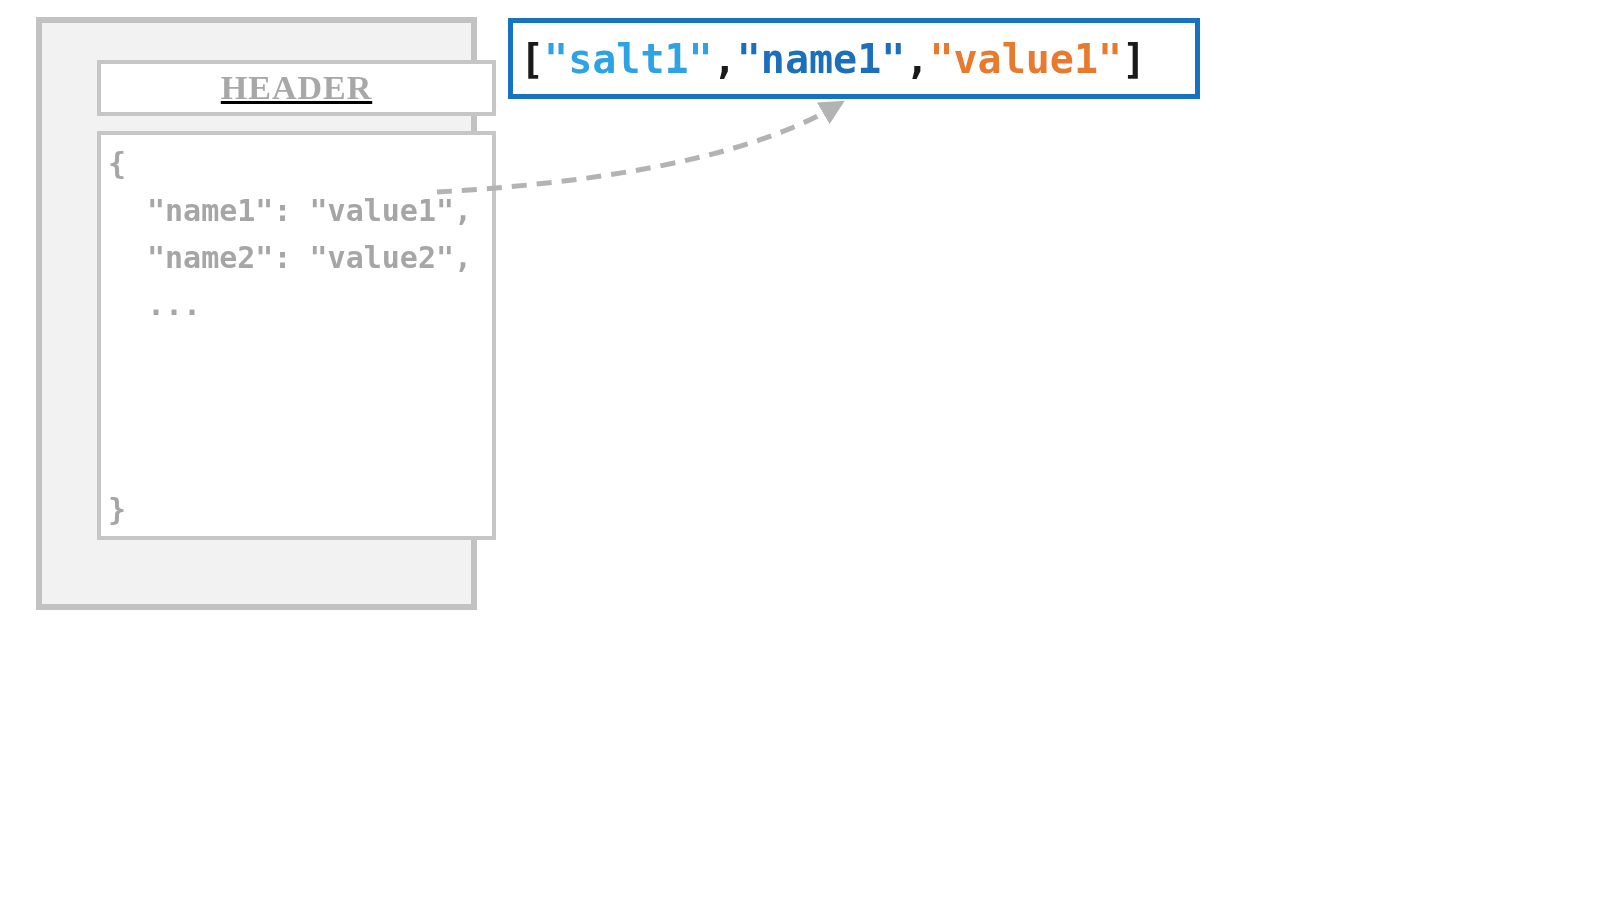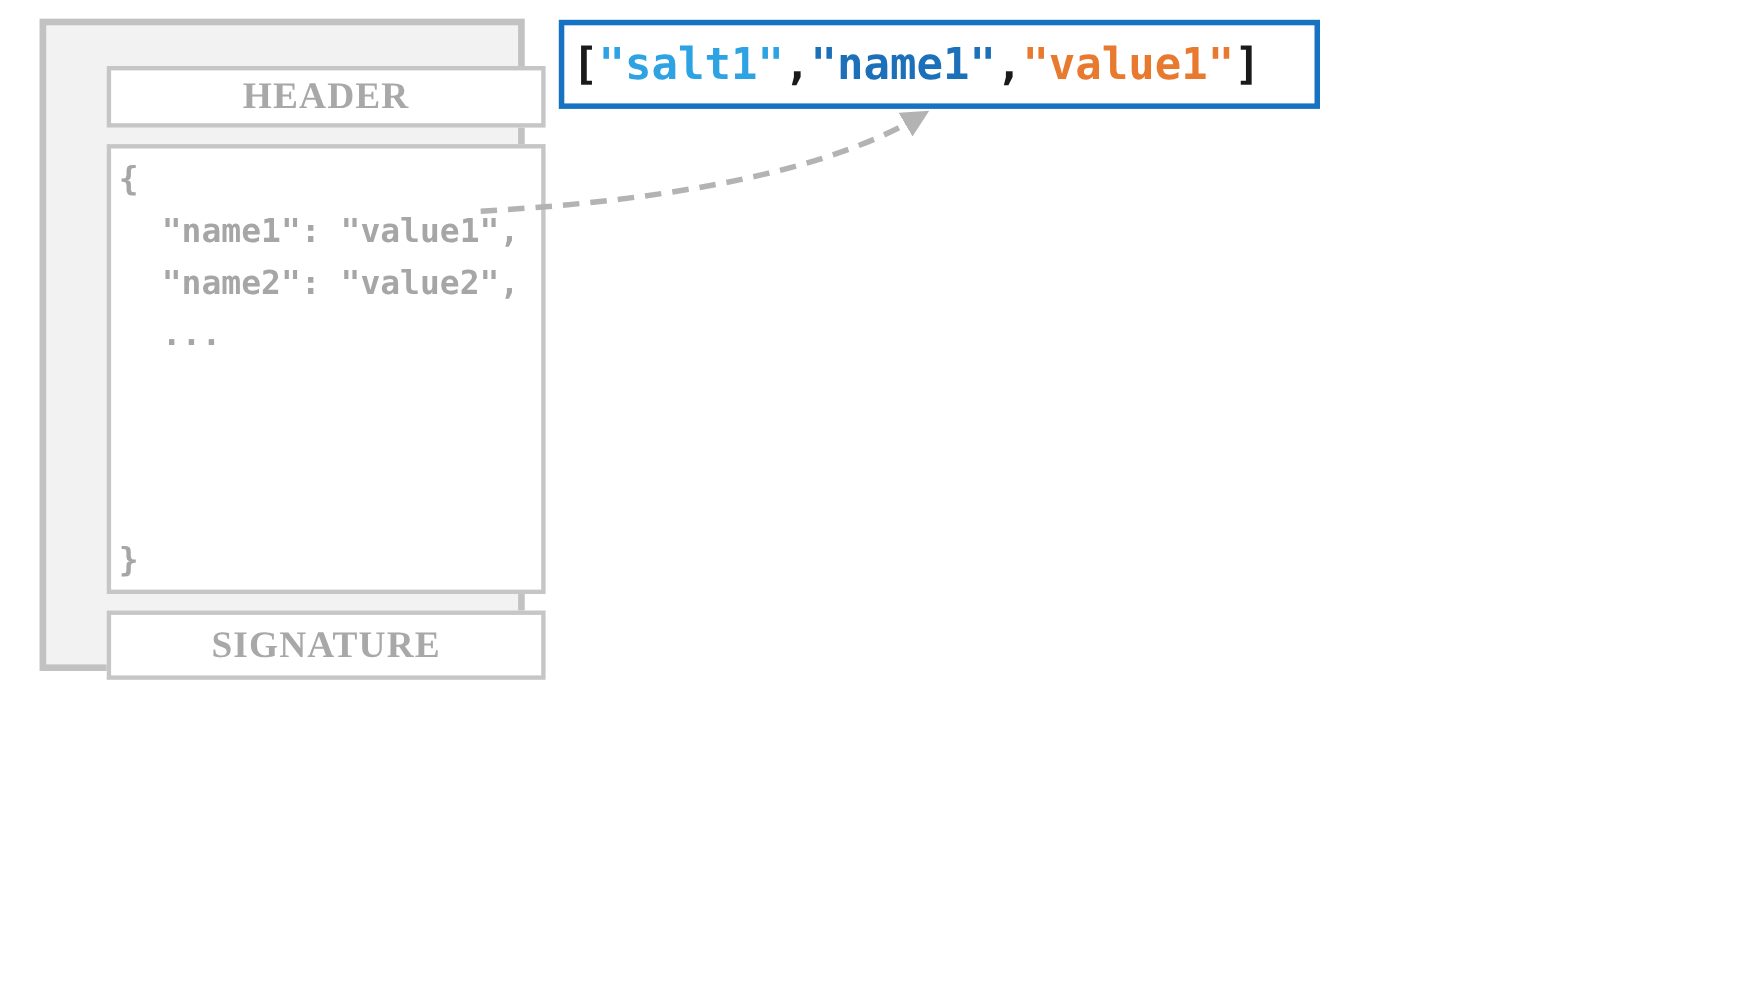--- a/index.html
+++ b/index.html
@@ -34,20 +34,21 @@
     box-sizing: border-box;
   }
   .header-box {
     left: 55px;
     top: 37px;
     width: 399px;
     height: 56px;
     display: flex;
     align-items: center;
     justify-content: center;
+    text-decoration: underline;
   }
   .payload-box {
     left: 55px;
     top: 108px;
     width: 399px;
     height: 409px;
   }
   .signature-box {
     left: 55px;
     top: 532px;
@@ -129,23 +130,20 @@
     </div>
 
     <div class="inner-box payload-box"></div>
 
     <div class="code-line line-open">{</div>
     <div class="code-line line-claim1">"name1": "value1",</div>
     <div class="code-line line-claim2">"name2": "value2",</div>
     <div class="code-line line-dots">...</div>
     <div class="code-line line-close">}</div>
 
-    <div class="inner-box signature-box">
-      <span class="box-label">SIGNATURE</span>
-    </div>
   </div>
 
   <div class="disclosure-box">
     <span class="disclosure-code"><span class="tok-punct">[</span><span class="tok-salt">"salt1"</span><span class="tok-punct">,</span><span class="tok-name">"name1"</span><span class="tok-punct">,</span><span class="tok-value">"value1"</span><span class="tok-punct">]</span></span>
   </div>
 
   <svg class="arrow-layer" viewBox="0 0 1600 900" xmlns="http://www.w3.org/2000/svg">
     <defs>
       <marker id="arrowhead" viewBox="0 0 10 10" refX="5" refY="5" markerWidth="5" markerHeight="5" orient="auto" markerUnits="strokeWidth">
         <path d="M 0 0 L 10 5 L 0 10 Z" fill="#b3b3b3"></path>

